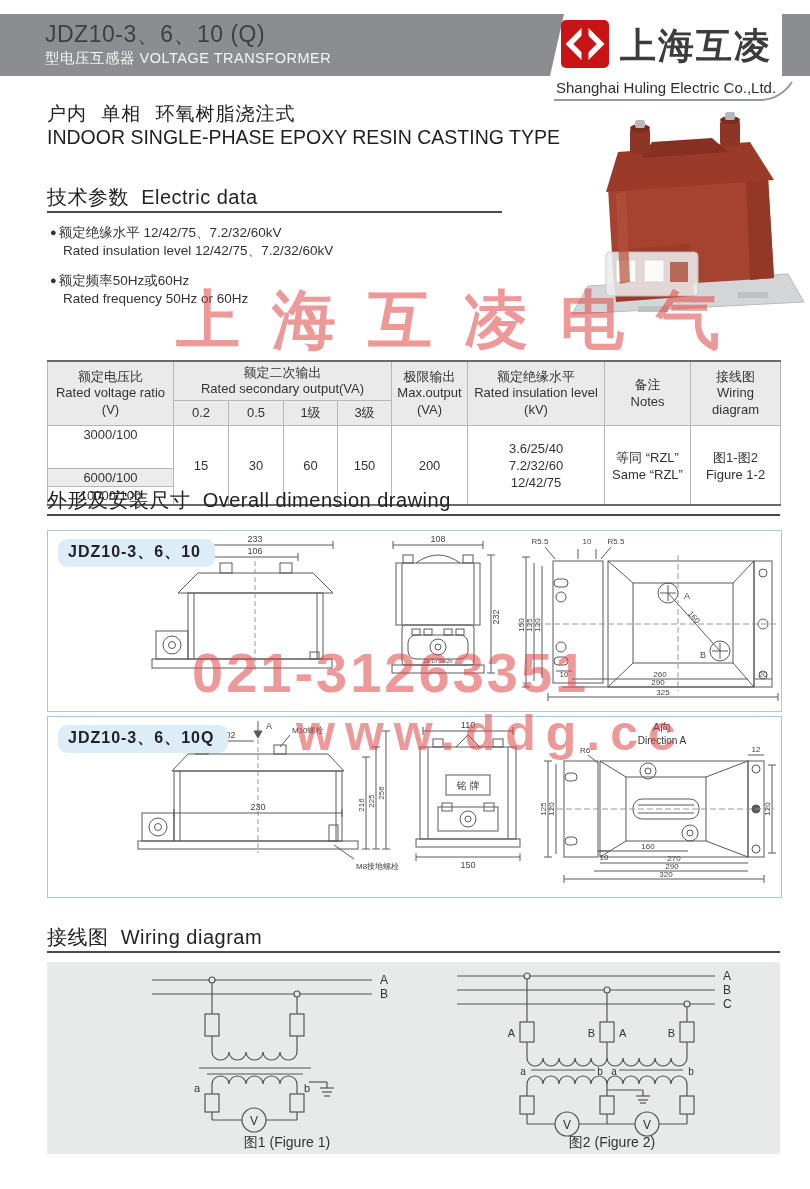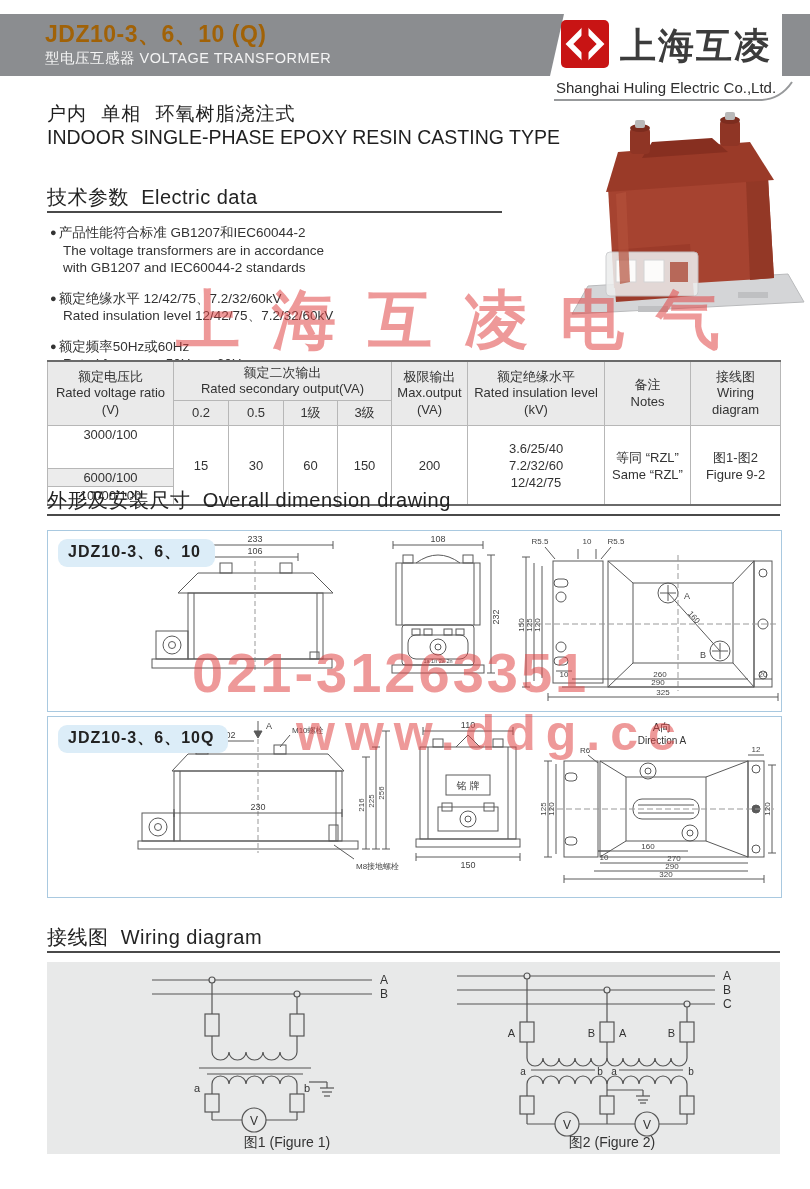--- a/index.html
+++ b/index.html
@@ -1,21 +1,21 @@
 <!DOCTYPE html>
 <html><head>
 <meta charset="utf-8">
 <style>
   html,body{margin:0;padding:0;background:#fff;}
   .page{position:relative;width:810px;height:1189px;background:#fff;overflow:hidden;
         font-family:"Liberation Sans","DejaVu Sans",sans-serif;color:#222;}
   .abs{position:absolute;}
   
   .banner{position:absolute;left:0;top:14px;width:810px;height:62px;background:#8b8d90;}
-  .banner-title{position:absolute;left:45px;top:19px;font-size:23px;font-weight:700;color:#a16207;letter-spacing:.5px;}
+  .banner-title{position:absolute;left:45px;top:19px;font-size:23px;font-weight:400;color:#404040;letter-spacing:.5px;}
   .banner-sub{position:absolute;left:45px;top:49px;font-size:14.5px;color:#f4f4f4;letter-spacing:.5px;}
   .logo-panel{position:absolute;left:550px;top:14px;width:232px;height:62px;background:#fff;
               clip-path:polygon(14px 0,100% 0,100% 100%,0 100%);}
   .brand-zh{position:absolute;left:620px;top:22px;font-size:36px;font-weight:600;color:#3c3c3c;letter-spacing:2px;}
   .brand-en{position:absolute;left:556px;top:79px;font-size:15px;color:#2e2e2e;}
   
   .h-section{position:absolute;font-size:20px;color:#232323;letter-spacing:.5px;}
   .h-rule{position:absolute;height:2px;background:#4a4a4a;}
   
   .bullets{position:absolute;left:50px;top:224px;width:430px;font-size:13.5px;line-height:17.5px;color:#333;}
@@ -70,25 +70,20 @@
   <div class="abs" style="left:47px;top:101px;font-size:19px;color:#1f1f1f;word-spacing:8px;letter-spacing:1px;">户内 单相 环氧树脂浇注式</div>
   <div class="abs" style="left:47px;top:126px;font-size:19.5px;color:#1f1f1f;">INDOOR SINGLE-PHASE EPOXY RESIN CASTING TYPE</div>
 
   <div class="h-section" style="left:47px;top:184px;">
     <span>技术参数</span>&nbsp;
     <span>Electric data</span>
   </div>
   <div class="h-rule" style="left:47px;top:211px;width:455px;"></div>
 
   <div class="bullets">
-    <div class="bullet">
-      <div><span class="dot">●</span><span>产品性能符合标准 GB1207和IEC60044-2</span></div>
-      <div class="en">The voltage transformers are in accordance</div>
-      <div class="en">with GB1207 and IEC60044-2 standards</div>
-    </div>
     <div class="bullet">
       <div><span class="dot">●</span><span>额定绝缘水平 12/42/75、7.2/32/60kV</span></div>
       <div class="en">Rated insulation level 12/42/75、7.2/32/60kV</div>
     </div>
     <div class="bullet">
       <div><span class="dot">●</span><span>额定频率50Hz或60Hz</span></div>
       <div class="en">Rated frequency 50Hz or 60Hz</div>
     </div>
   </div>
 
@@ -191,21 +186,21 @@
         <div>3.6/25/40</div>
         <div>7.2/32/60</div>
         <div>12/42/75</div>
       </td>
       <td>
         <div>等同 “RZL”</div>
         <div>Same “RZL”</div>
       </td>
       <td>
         <div>图1-图2</div>
-        <div>Figure 9-2</div>
+        <div>Figure 1-2</div>
       </td>
     </tr>
   </tbody>
     </table>
 
   <div class="h-section" style="left:47px;top:487px;">
     <span>外形及安装尺寸</span>&nbsp;
     <span>Overall dimension drawing</span>
   </div>
   <div class="h-rule" style="left:47px;top:514px;width:733px;"></div>

